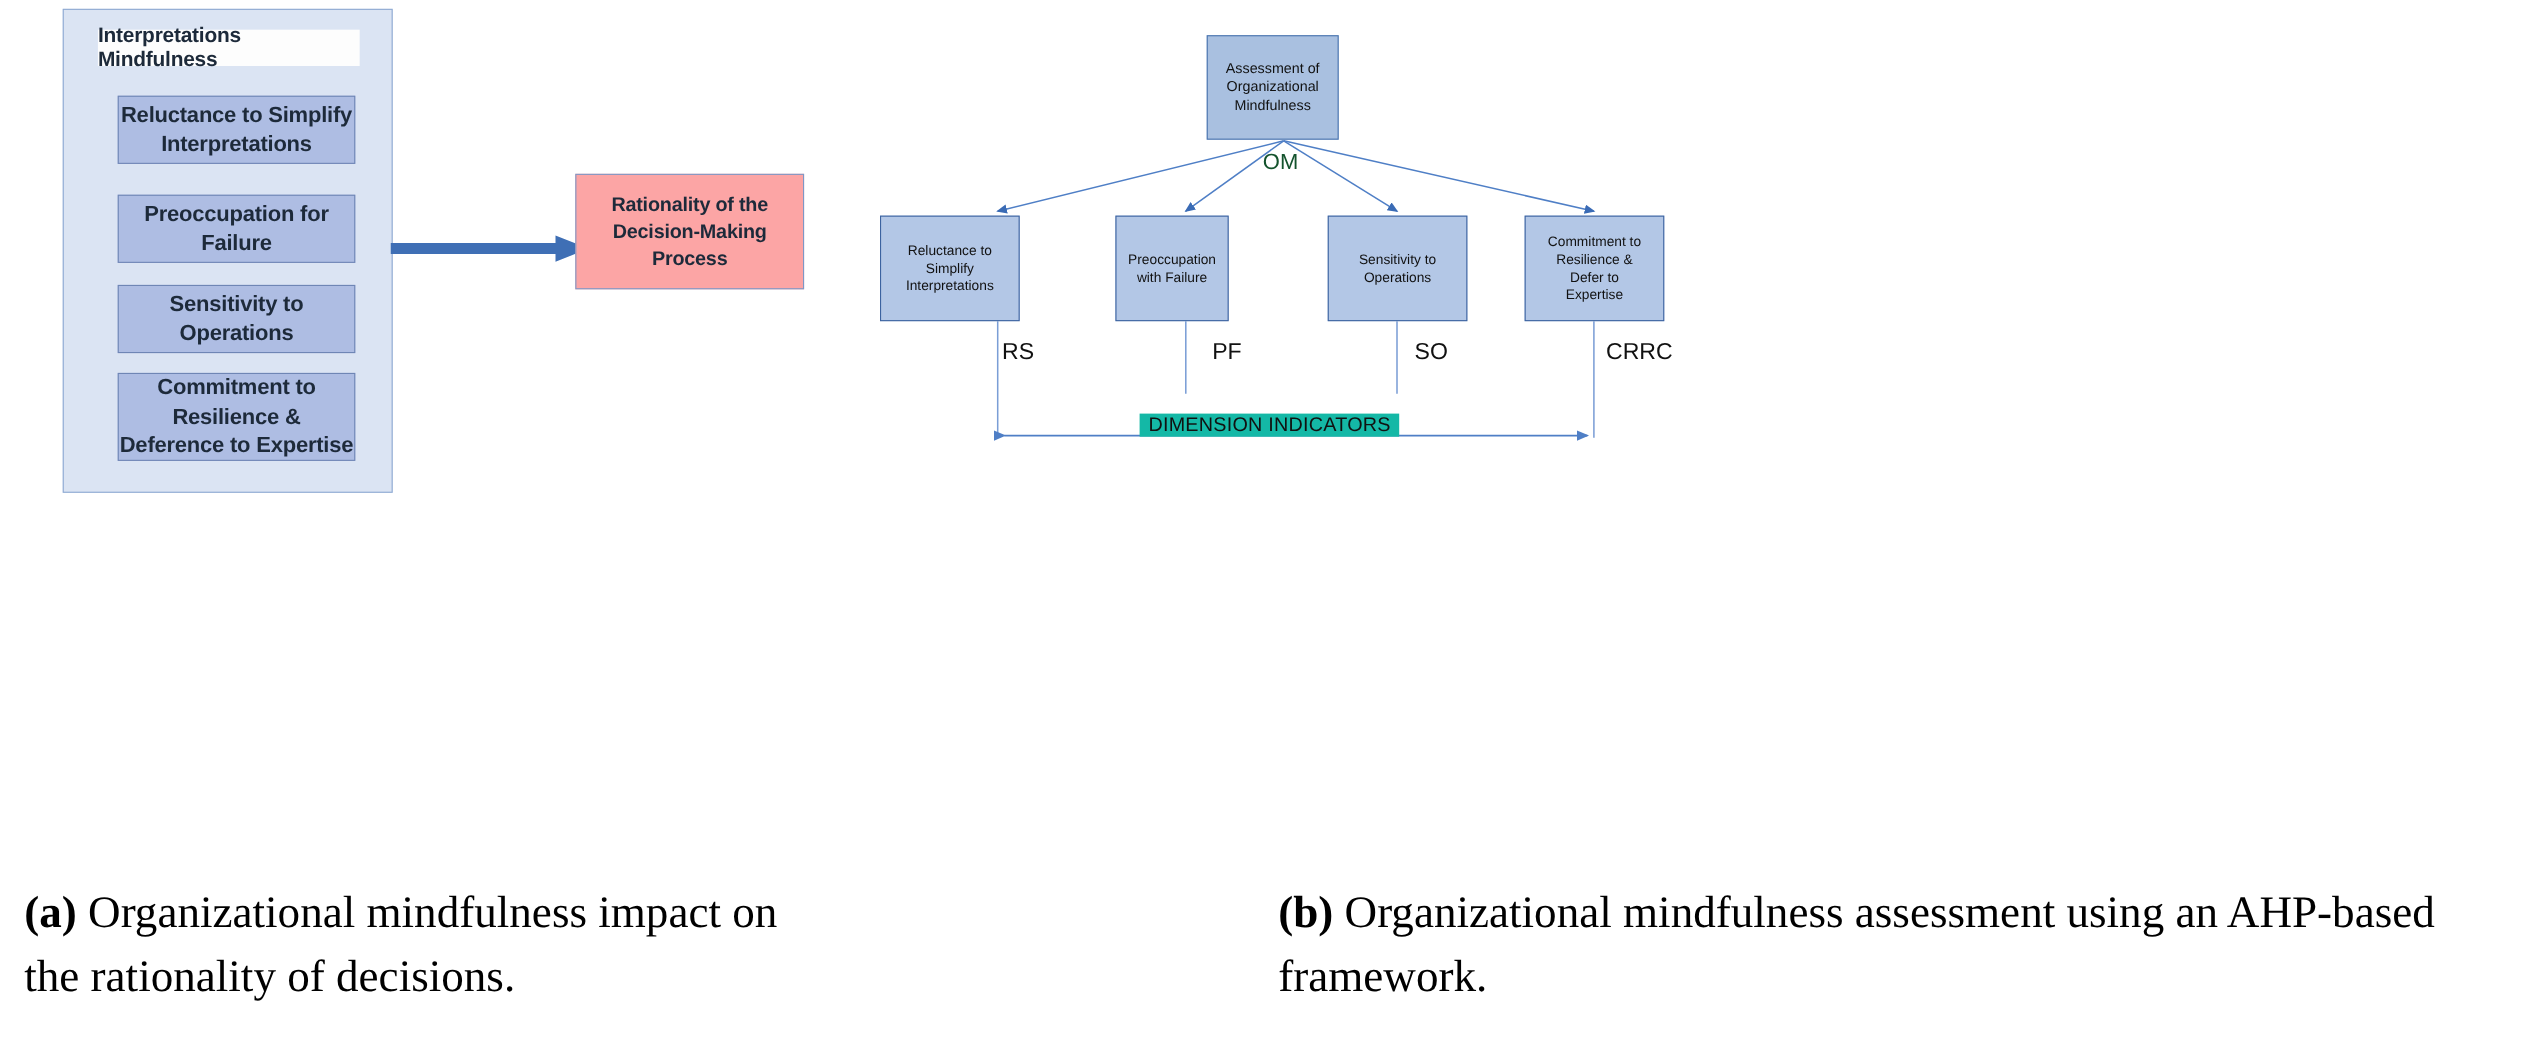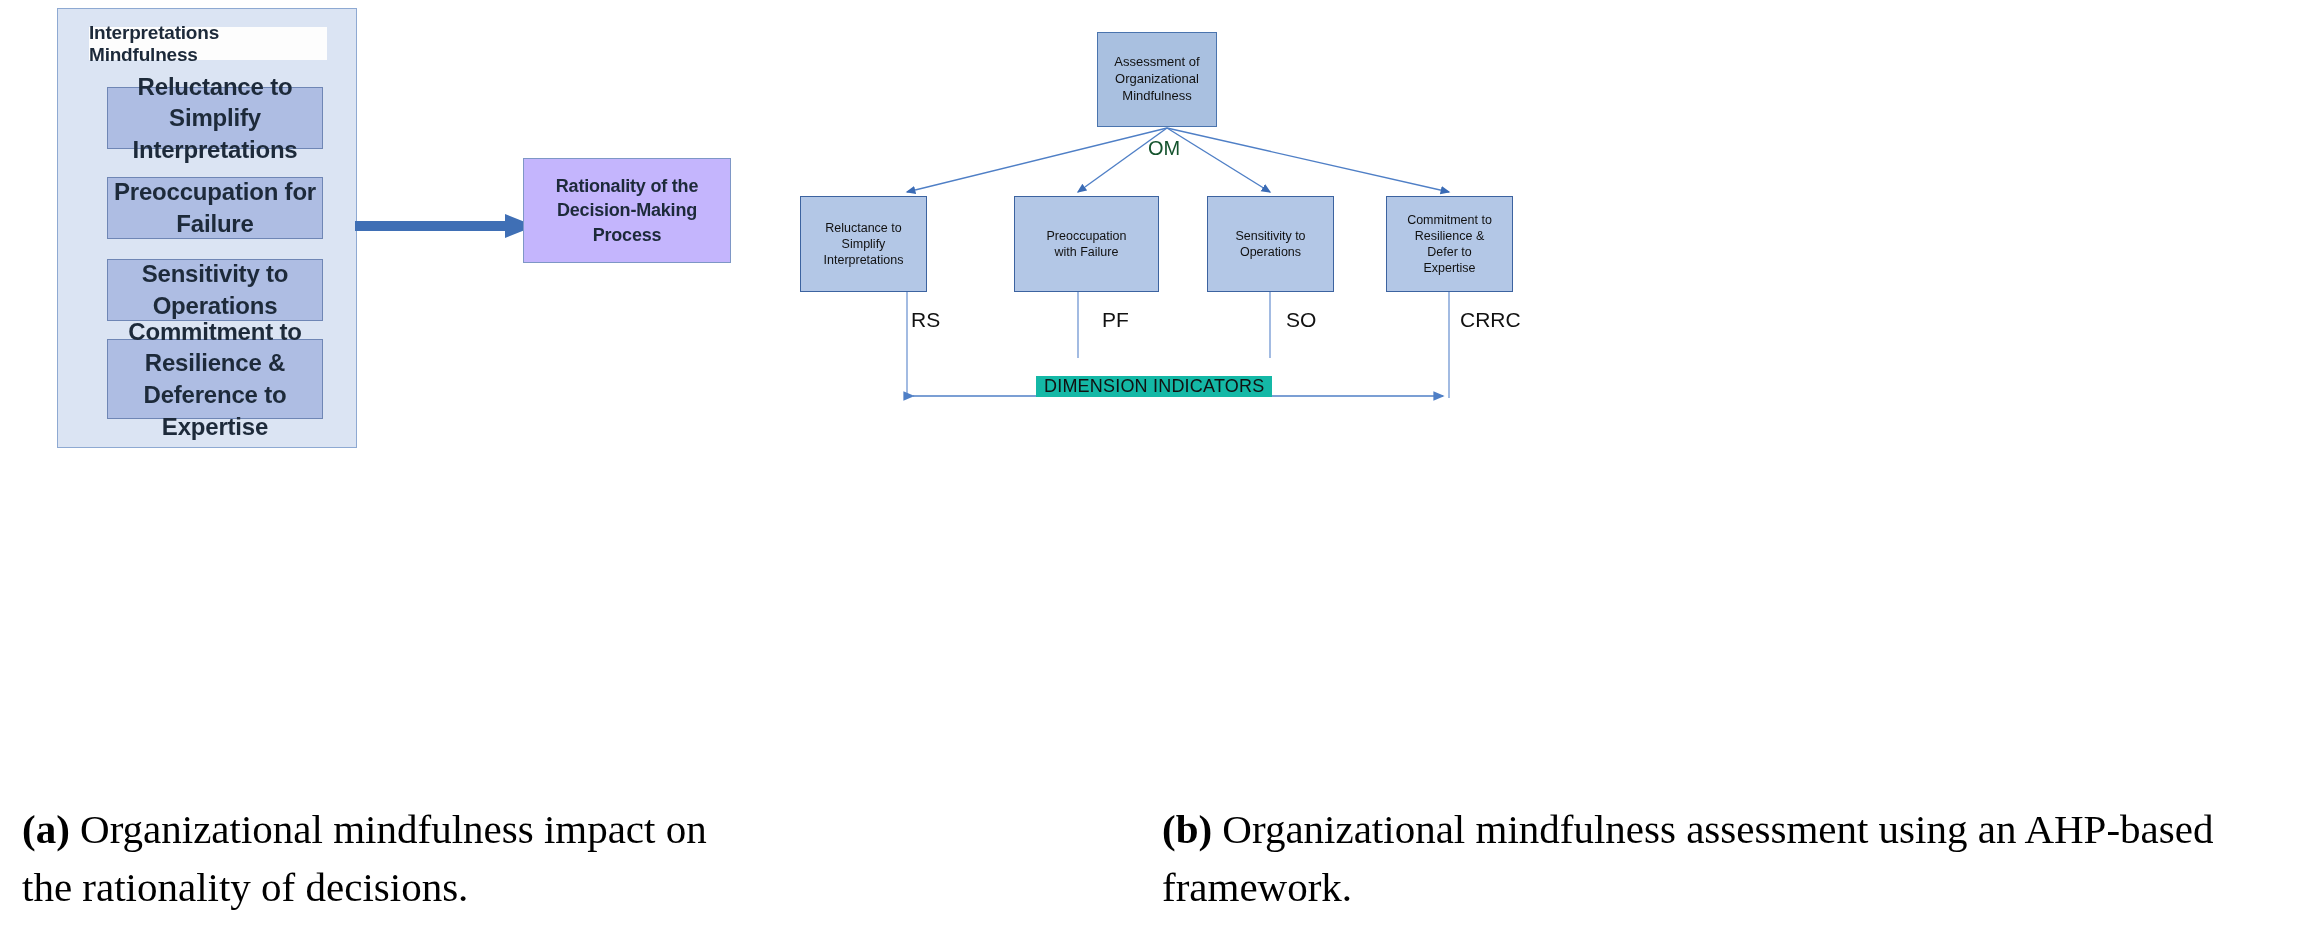--- a/index.html
+++ b/index.html
@@ -46,21 +46,21 @@
     position: absolute;
     left: 49px;
     width: 216px;
     background: #aebde3;
     border: 1px solid #6f86b5;
     box-sizing: border-box;
     display: flex;
     align-items: center;
     justify-content: center;
     text-align: center;
-    font-size: 24px;
+    font-size: 20px;
     font-weight: bold;
     color: #1d2a3a;
     line-height: 1.32;
     letter-spacing: -0.2px;
   }
   .dim-box.b1 { top: 78px;  height: 62px; }
   .dim-box.b2 { top: 168px; height: 62px; }
   .dim-box.b3 { top: 250px; height: 62px; }
   .dim-box.b4 { top: 330px; height: 80px; }
 
@@ -72,21 +72,21 @@
     width: 180px;
     height: 26px;
   }
 
   .rationality-box {
     position: absolute;
     left: 523px;
     top: 158px;
     width: 208px;
     height: 105px;
-    background: #c4b5fd;
+    background: #fca5a5;
     border: 1px solid #7e97c6;
     box-sizing: border-box;
     display: flex;
     align-items: center;
     justify-content: center;
     text-align: center;
     font-size: 18px;
     font-weight: bold;
     color: #1d2a3a;
     line-height: 1.35;
@@ -129,21 +129,21 @@
     box-sizing: border-box;
     display: flex;
     align-items: center;
     justify-content: center;
     text-align: center;
     font-size: 12.5px;
     color: #111;
     line-height: 1.3;
   }
   .leaf-box.l1 { left: 800px;  width: 127px; text-align: center; }
-  .leaf-box.l2 { left: 1014px; width: 145px; }
+  .leaf-box.l2 { left: 1014px; width: 103px; }
   .leaf-box.l3 { left: 1207px; width: 127px; }
   .leaf-box.l4 { left: 1386px; width: 127px; }
 
   .abbr {
     position: absolute;
     top: 308px;
     font-size: 21px;
     color: #111;
   }
   .abbr.a1 { left: 911px; }

